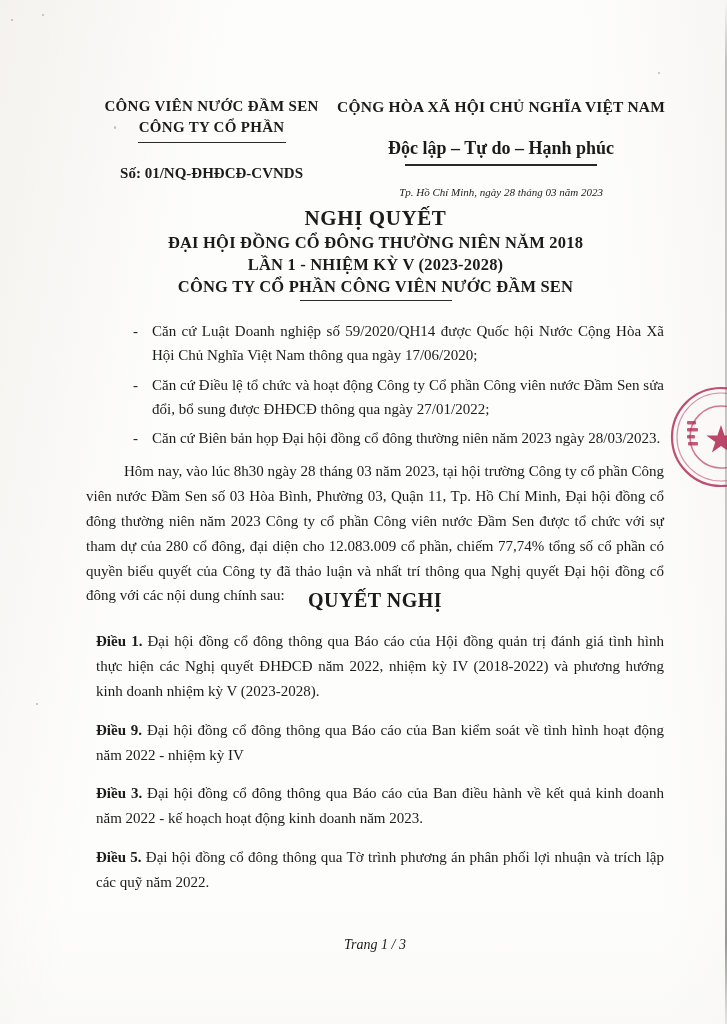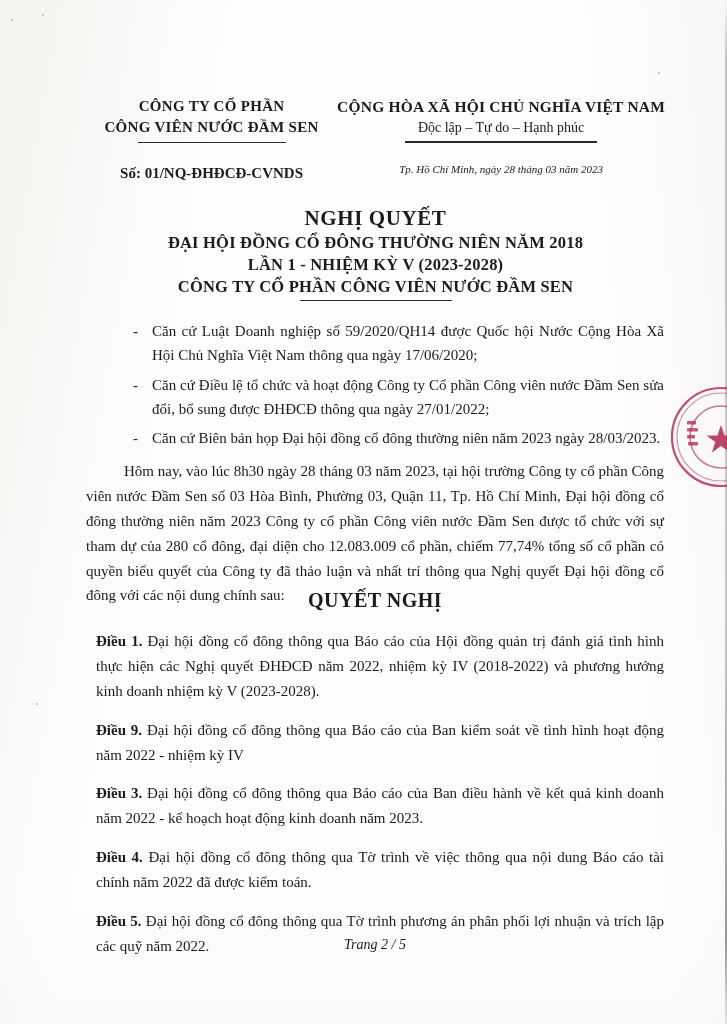--- a/index.html
+++ b/index.html
@@ -76,24 +76,25 @@
     white-space: nowrap;
   }
   .nation-line {
     font-weight: bold;
     font-size: 15.5px;
     letter-spacing: 0.2px;
     line-height: 1.42;
     white-space: nowrap;
   }
   .motto-line {
-    font-weight: normal;
-    font-size: 14px;
+    font-weight: bold;
+    font-size: 18px;
     line-height: 1.45;
     white-space: nowrap;
+    margin-top: 17px;
   }
   .rule {
     height: 1.6px;
     background: #2a2a2a;
     margin: 3px auto 0 auto;
   }
   .rule.left-rule  { width: 148px; }
   .rule.right-rule { width: 192px; }
   .rule.title-rule { width: 152px; margin-top: 2px; }
 
@@ -231,22 +232,22 @@
   <div class="speck" style="left:42px;  top:14px;  width:2px; height:2px;"></div>
   <div class="speck" style="left:114px; top:126px; width:2px; height:3px;"></div>
   <div class="speck" style="left:658px; top:72px;  width:2px; height:2px;"></div>
   <div class="speck" style="left:36px;  top:703px; width:2px; height:2px;"></div>
 
   <div class="content">
 
     <div class="header">
 
       <div class="header-col left">
+        <div class="org-line">CÔNG VIÊN NƯỚC ĐẦM SEN</div>
         <div class="org-line">CÔNG TY CỔ PHẦN</div>
-        <div class="org-line">CÔNG VIÊN NƯỚC ĐẦM SEN</div>
         <div class="rule left-rule"></div>
         <div class="doc-no">Số: 01/NQ-ĐHĐCĐ-CVNDS</div>
       </div>
 
       <div class="header-col right">
         <div class="nation-line">CỘNG HÒA XÃ HỘI CHỦ NGHĨA VIỆT NAM</div>
         <div class="motto-line">Độc lập – Tự do – Hạnh phúc</div>
         <div class="rule right-rule"></div>
         <div class="date-line">Tp. Hồ Chí Minh, ngày 28 tháng 03 năm 2023</div>
       </div>
@@ -291,31 +292,28 @@
       </div>
 
       <div class="article">
         <span class="article-label">Điều 9.</span><span> Đại hội đồng cổ đông thông qua Báo cáo của Ban kiểm soát về tình hình hoạt động năm 2022 - nhiệm kỳ IV</span>
       </div>
 
       <div class="article">
         <span class="article-label">Điều 3.</span><span> Đại hội đồng cổ đông thông qua Báo cáo của Ban điều hành về kết quả kinh doanh năm 2022 - kế hoạch hoạt động kinh doanh năm 2023.</span>
       </div>
 
-      <div class="article">
-        <span class="article-label">Điều 4.</span><span> Đại hội đồng cổ đông thông qua Tờ trình về việc thông qua nội dung Báo cáo tài chính năm 2022 đã được kiểm toán.</span>
-      </div>
 
       <div class="article">
         <span class="article-label">Điều 5.</span><span> Đại hội đồng cổ đông thông qua Tờ trình phương án phân phối lợi nhuận và trích lập các quỹ năm 2022.</span>
       </div>
 
     </div>
 
-    <div class="footer">Trang 2 / 5</div>
+    <div class="footer">Trang 1 / 3</div>
 
     <div class="seal">
       <svg width="104" height="104" viewBox="0 0 104 104" xmlns="http://www.w3.org/2000/svg">
         <g fill="none" stroke="#b5325a" opacity="0.85">
           <circle cx="52" cy="52" r="49" stroke-width="2.2"></circle>
           <circle cx="52" cy="52" r="44" stroke-width="1.2" opacity="0.6"></circle>
           <circle cx="52" cy="52" r="31" stroke-width="1.6" opacity="0.75"></circle>
         </g>
         <g fill="#b5325a" opacity="0.9">
           <polygon points="52,40 55.6,50.4 66.6,50.4 57.7,56.9 61.1,67.4 52,60.9 42.9,67.4 46.3,56.9 37.4,50.4 48.4,50.4"></polygon>

